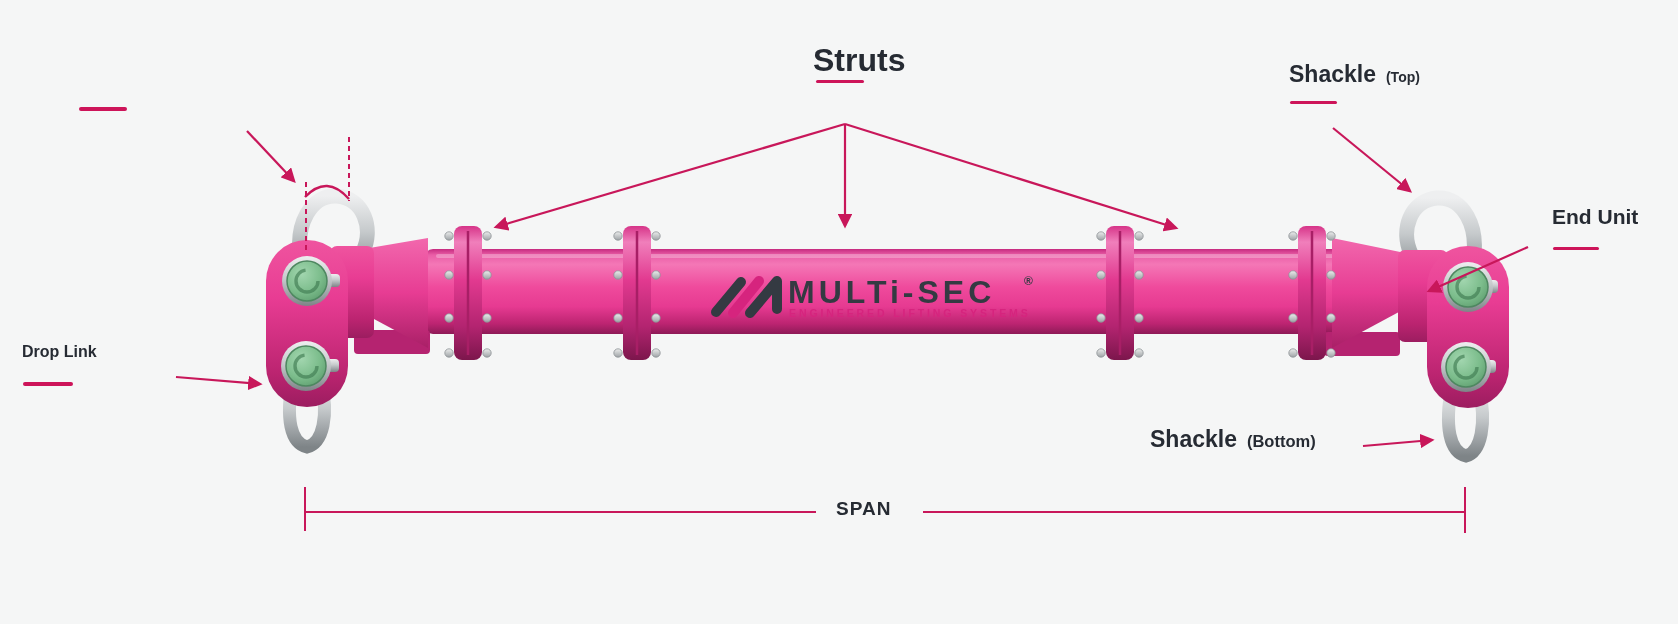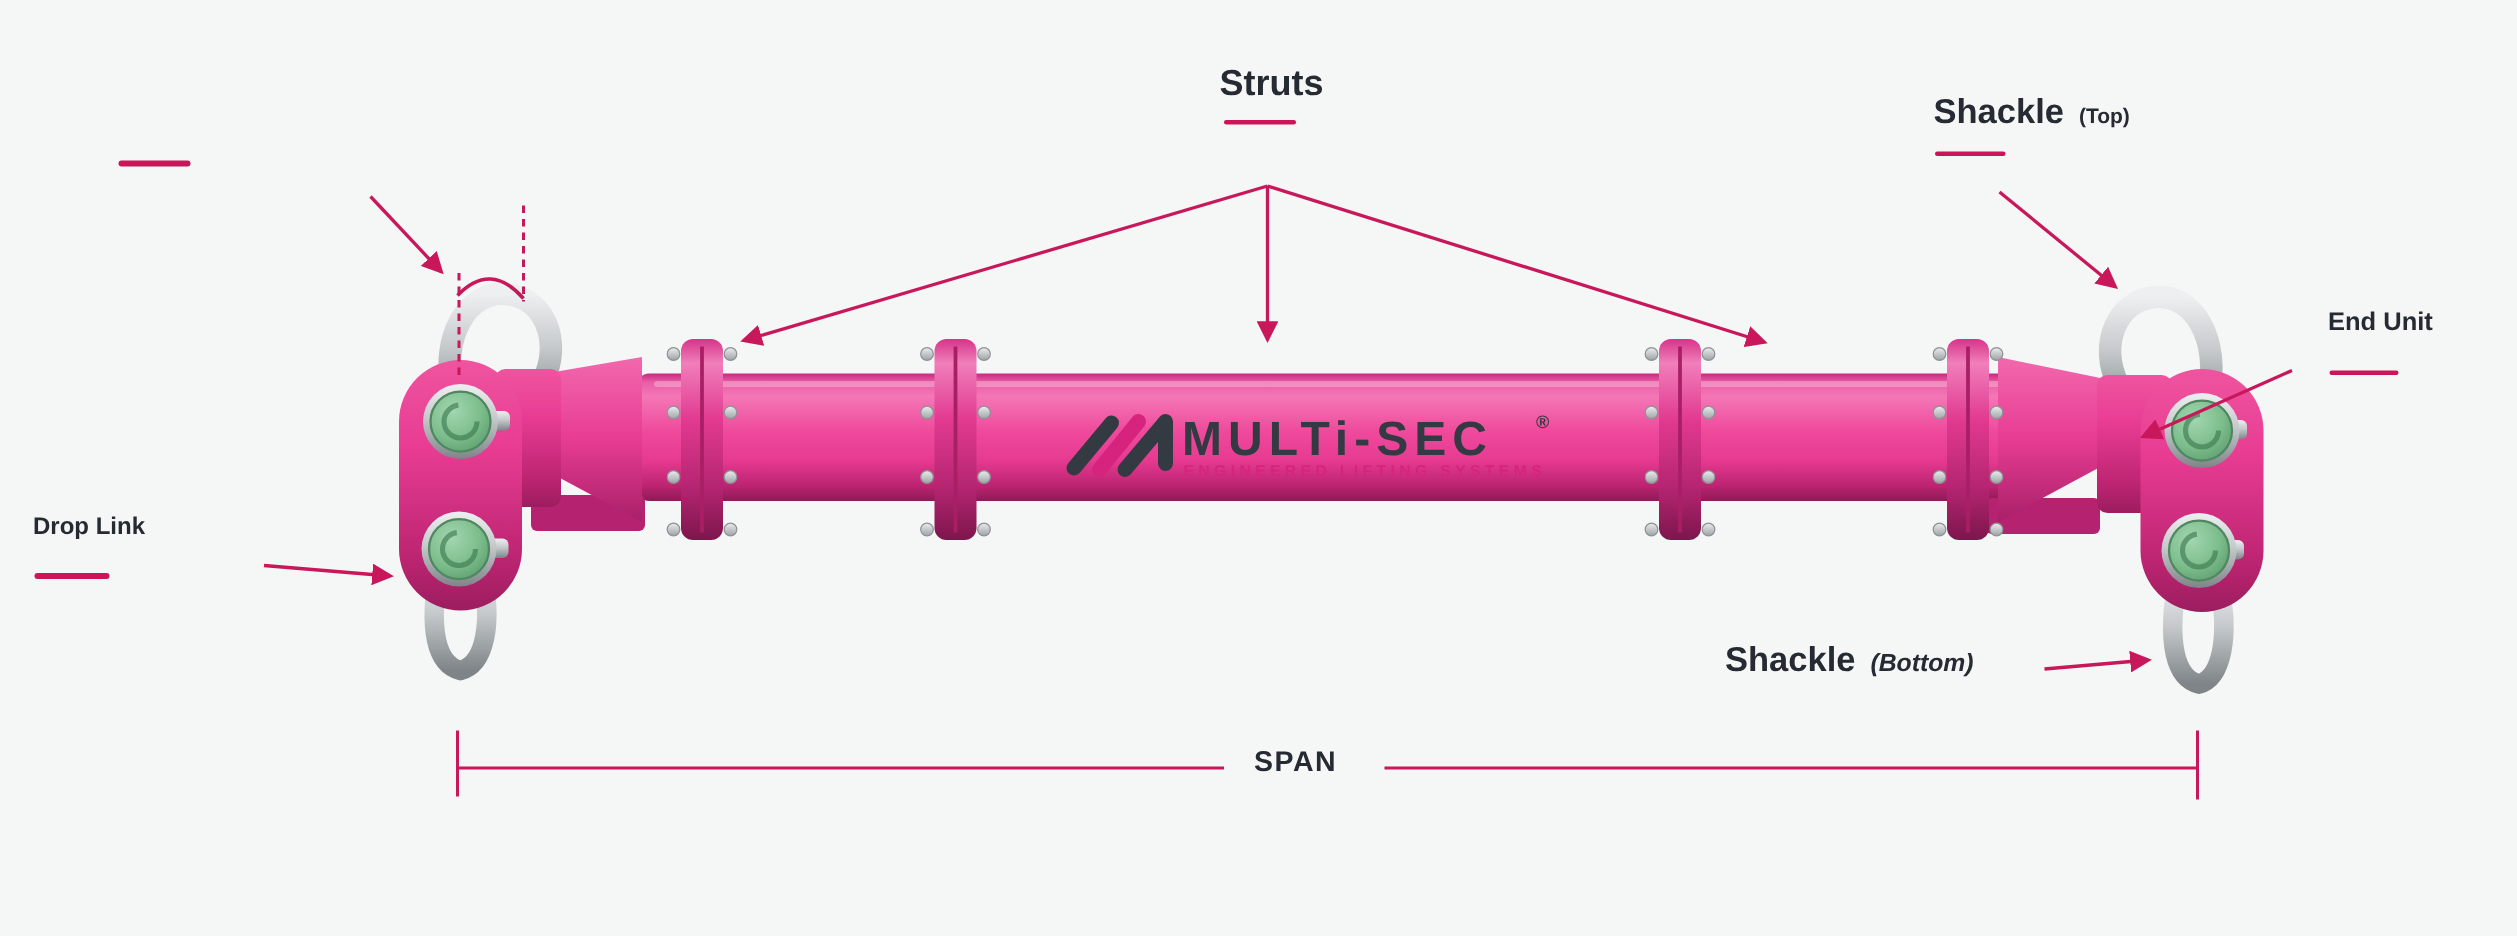--- a/index.html
+++ b/index.html
@@ -14,29 +14,29 @@
     color:#262b33;white-space:nowrap;line-height:1;
   }
   .t-big{font-weight:700;}
   .t-small{font-weight:600;}
   .rule{
     position:absolute;height:4px;background:#cd1459;border-radius:2px;
   }
   
   #lbl-stv{left:78px;top:62px;}        #lbl-stv .t-big{font-size:26px;} #lbl-stv .t-small{font-size:19px;}
   #rule-stv{left:79px;top:107px;width:48px;}
-  #lbl-struts{left:813px;top:44px;}    #lbl-struts .t-big{font-size:24px;}
+  #lbl-struts{left:813px;top:44px;}    #lbl-struts .t-big{font-size:32px;}
   #rule-struts{left:816px;top:80px;width:48px;height:3px;}
   #lbl-shackle-top{left:1289px;top:63px;} #lbl-shackle-top .t-big{font-size:23px;} #lbl-shackle-top .t-small{font-size:14px;}
   #rule-shackle-top{left:1290px;top:101px;width:47px;height:3px;}
-  #lbl-end-unit{left:1552px;top:206px;} #lbl-end-unit .t-big{font-size:17px;text-align:right;}
+  #lbl-end-unit{left:1552px;top:206px;} #lbl-end-unit .t-big{font-size:21px;text-align:right;}
   #rule-end-unit{left:1553px;top:247px;width:46px;height:3px;}
   #lbl-drop-link{left:22px;top:344px;} #lbl-drop-link .t-big{font-size:16px;}
   #rule-drop-link{left:23px;top:382px;width:50px;}
-  #lbl-shackle-bottom{left:1150px;top:428px;} #lbl-shackle-bottom .t-big{font-size:23px;} #lbl-shackle-bottom .t-small{font-size:16.5px;font-style:italic;}
+  #lbl-shackle-bottom{left:1150px;top:428px;} #lbl-shackle-bottom .t-big{font-size:23px;} #lbl-shackle-bottom .t-small{font-size:16.5px;}
   #lbl-span{left:836px;top:499px;} #lbl-span .t-big{font-size:19px;letter-spacing:1px;}
 </style>
 </head>
 <body>
 
 <div class="stage">
 
   <svg width="1678" height="624" viewBox="0 0 1678 624">
     <defs>
       <linearGradient id="tubeG" x1="0" y1="0" x2="0" y2="1">

